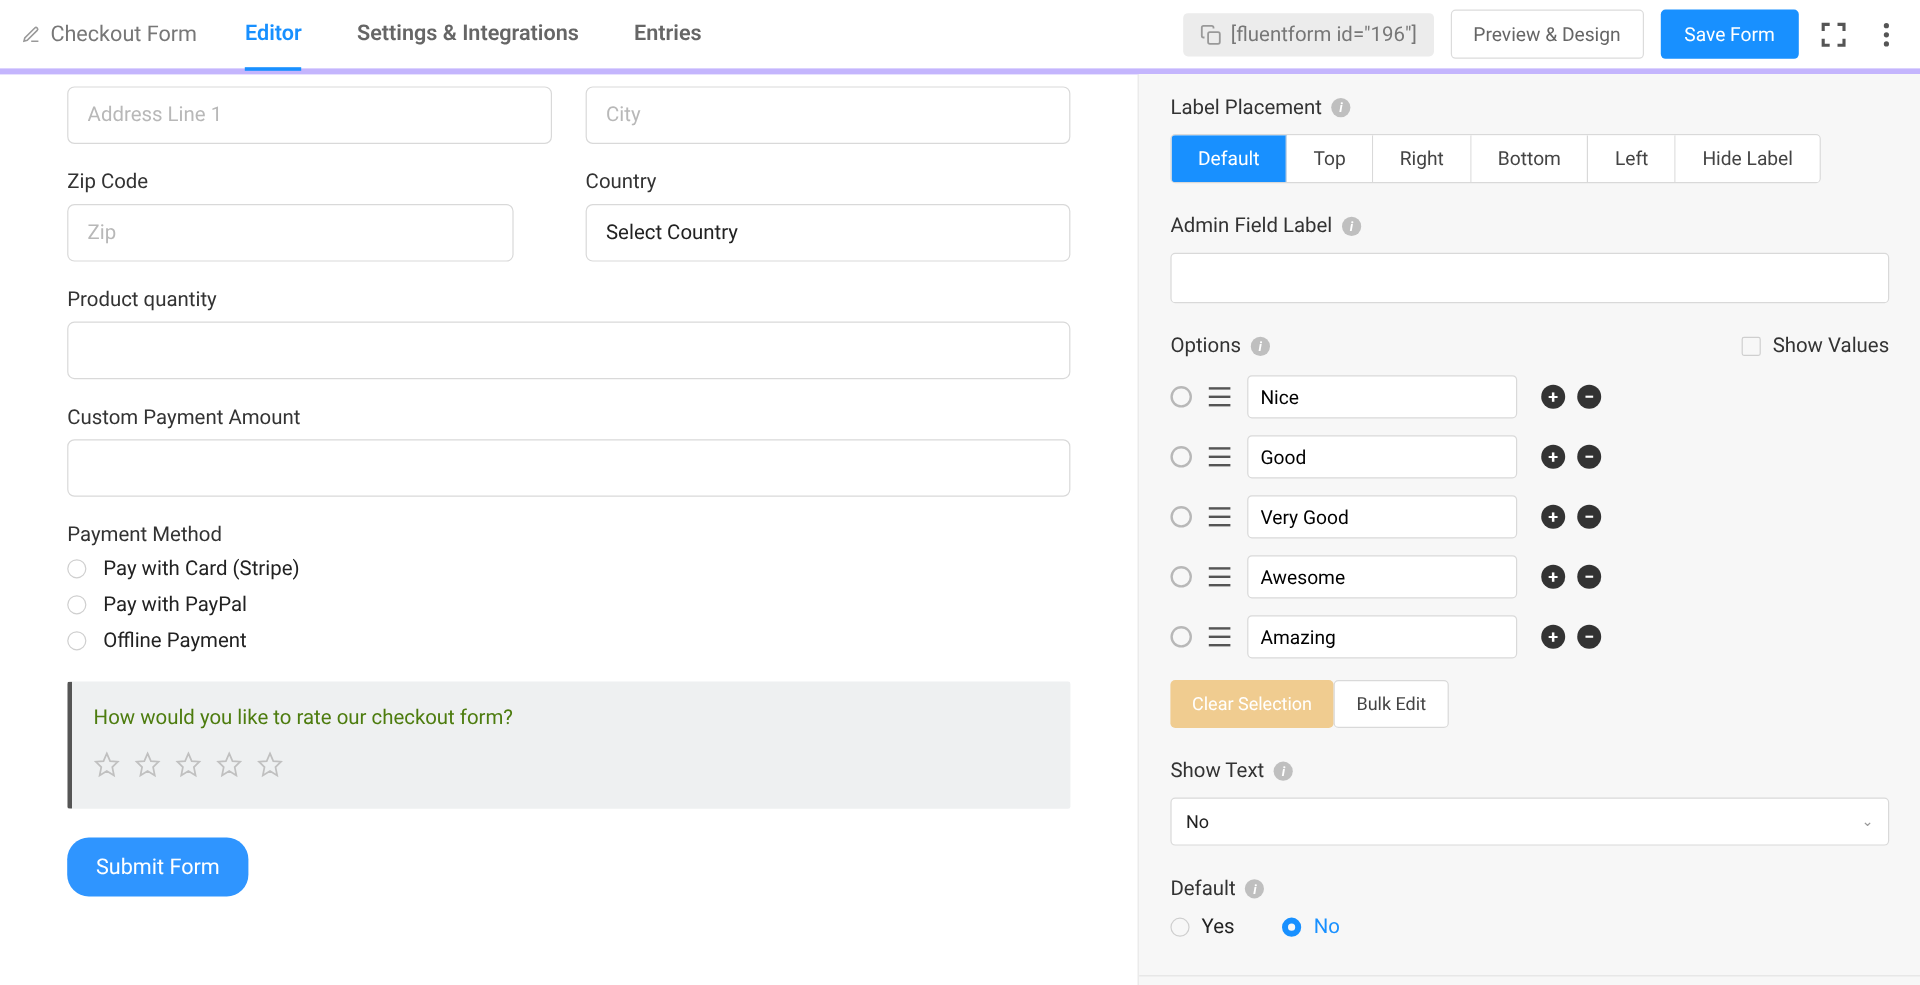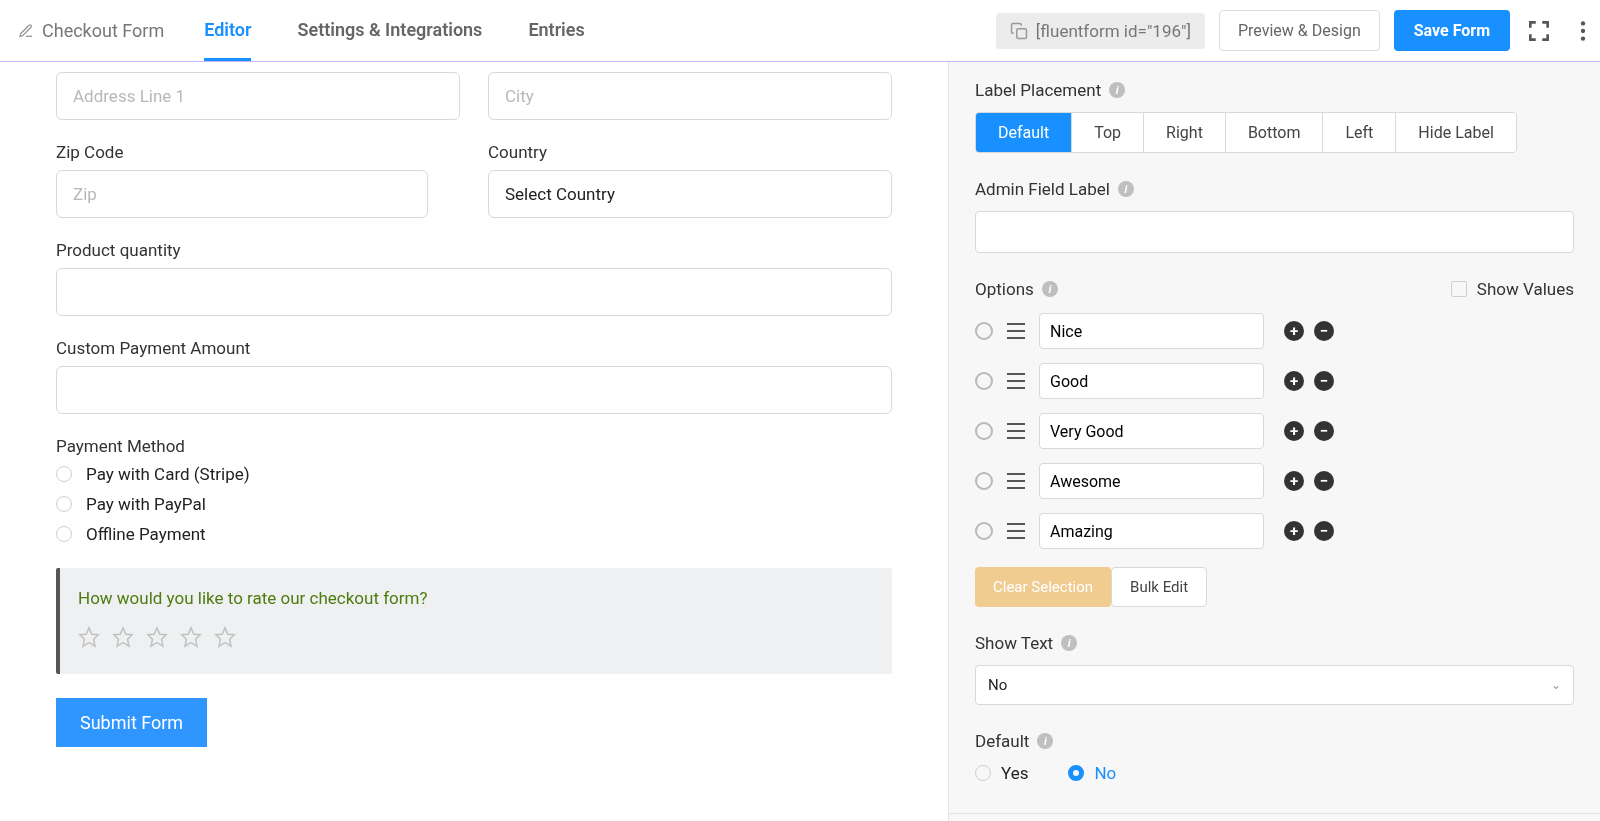--- a/index.html
+++ b/index.html
@@ -1,30 +1,30 @@
 <!DOCTYPE html>
 <html><head>
 <meta charset="utf-8">
 <style>
   * { box-sizing: border-box; margin: 0; padding: 0; font-family: -apple-system, BlinkMacSystemFont, "Segoe UI", Roboto, Helvetica, Arial, sans-serif; }
   body { width: 1600px; height: 821px; overflow: hidden; background: #fff; color: #222; font-size: 16px; }
 
   
-  .topbar { display: flex; align-items: center; height: 62px; border-bottom: 1px solid #c4b5fd; padding: 0 2px 0 18px; }
+  .topbar { display: flex; align-items: center; height: 62px; border-bottom: 5px solid #c4b5fd; padding: 0 13px 0 18px; }
   .topbar-left { display: flex; align-items: center; gap: 40px; }
   .crumb { display: flex; align-items: center; gap: 8px; color: #777; font-size: 18px; }
   .crumb svg { width: 16px; height: 16px; stroke: #999; }
   .tabs { display: flex; gap: 46px; }
   .tab { font-size: 18px; color: #666; font-weight: 600; cursor: pointer; padding: 18px 0; }
   .tab.active { color: #1890ff; border-bottom: 3px solid #1890ff; }
   .topbar-right { margin-left: auto; display: flex; align-items: center; gap: 14px; }
   .shortcode-pill { background: #ececec; color: #777; padding: 8px 14px; border-radius: 4px; display: flex; align-items: center; gap: 8px; font-size: 17px; }
   .shortcode-pill svg { width: 18px; height: 18px; stroke: #999; }
   .btn-outline { background: #fff; border: 1px solid #dcdcdc; color: #666; padding: 10px 18px; border-radius: 4px; font-size: 16px; cursor: pointer; }
-  .btn-primary { background: #1890ff; border: none; color: #fff; padding: 11px 20px; border-radius: 4px; font-size: 16px; font-weight: 700; cursor: pointer; }
+  .btn-primary { background: #1890ff; border: none; color: #fff; padding: 11px 20px; border-radius: 4px; font-size: 16px; font-weight: 400; cursor: pointer; }
   .icon-btn { width: 30px; height: 30px; display: flex; align-items: center; justify-content: center; cursor: pointer; color: #666; }
   .icon-btn svg { width: 26px; height: 26px; }
 
   
   .main { display: flex; height: calc(821px - 62px); }
   .canvas { flex: 1; overflow: auto; padding: 10px 56px 30px 56px; }
   .sidebar { width: 652px; border-left: 1px solid #e6e6e6; background: #f7f7f7; overflow: auto; padding: 0; }
 
   
   .row { display: flex; gap: 28px; margin-bottom: 22px; }
@@ -36,21 +36,21 @@
 
   .radios { display: flex; flex-direction: column; gap: 10px; margin-top: 6px; }
   .radio-row { display:flex; align-items:center; gap: 14px; font-size:17px; }
   .radio-circle { width:16px; height:16px; border:1px solid #cfcfcf; border-radius:50%; }
 
   .rating-block { background:#eef0f1; border-left:4px solid #555; padding: 20px 18px 26px 18px; margin-top: 24px; border-radius: 2px;}
   .rating-q { font-size:17px; color:#4d7c0f; margin-bottom: 18px; }
   .stars { display:flex; gap: 12px; }
   .stars svg { width:22px; height:22px; fill:none; stroke:#c0c0c0; stroke-width:1.6; }
 
-  .submit-btn { margin-top: 24px; background:#2f95ff; color:#fff; border:none; padding: 14px 24px; font-size:18px; border-radius:0; cursor:pointer; }
+  .submit-btn { margin-top: 24px; background:#2f95ff; color:#fff; border:none; padding: 14px 24px; font-size:18px; border-radius:18px; cursor:pointer; }
 
   
   .sb-section { padding: 18px 26px 8px 26px; }
   .sb-label-row { display:flex; align-items:center; gap:8px; font-size:17px; color:#333; margin-bottom: 12px; }
   .info-icon { width:16px; height:16px; display:inline-flex; align-items:center; justify-content:center; border-radius:50%; background:#bfbfbf; color:#fff; font-size:11px; font-style:italic; font-weight:bold; }
   .seg-group { display:flex; border:1px solid #d9d9d9; border-radius:4px; overflow:hidden; width:fit-content; }
   .seg { padding:10px 22px; font-size:16px; color:#444; border-right:1px solid #d9d9d9; cursor:pointer; background:#fff; }
   .seg:last-child { border-right:none; }
   .seg.active { background:#1890ff; color:#fff; }
 

